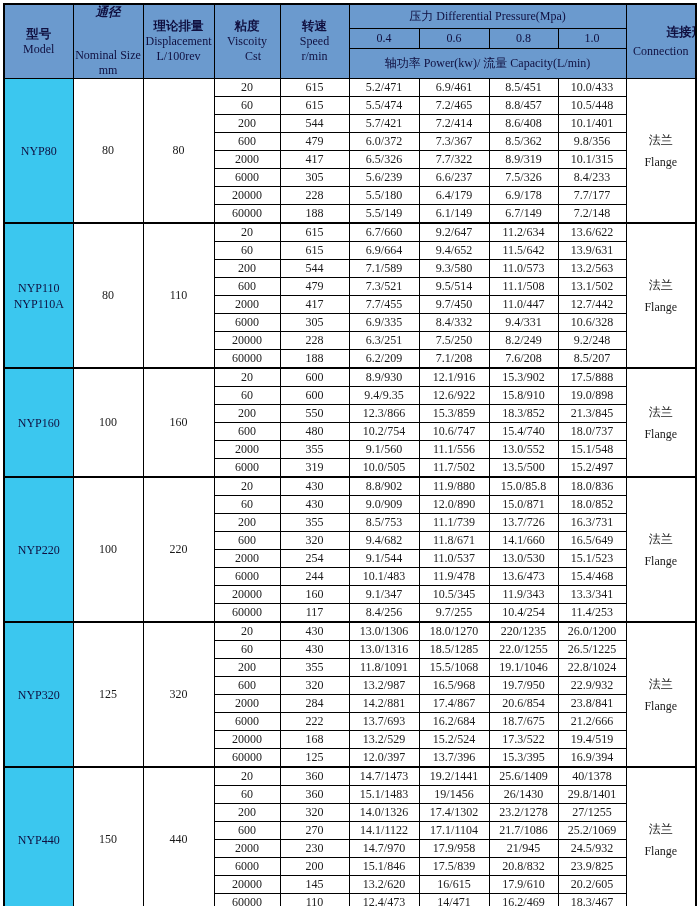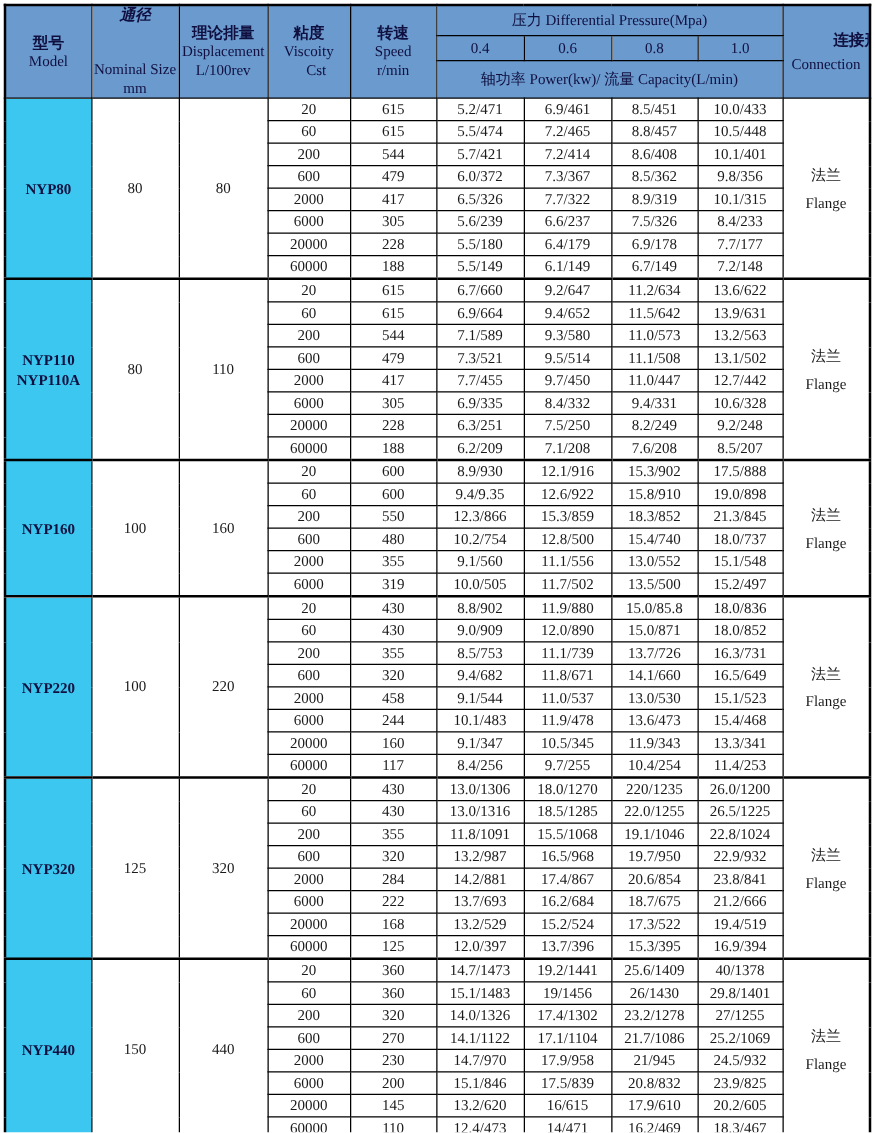--- a/index.html
+++ b/index.html
@@ -28,21 +28,21 @@
   thead tr.h3{height:30px;}
   thead th.conn-h .zh,thead th.conn-h .en{line-height:19px;}
   tbody tr{height:17.93px;}
   tbody td{
     font-size:12px;color:var(--data-text,#1a1a1a);line-height:17px;
     background:#ffffff;
   }
   td.model-cell{
     background:var(--model-bg,#3bc7ef);
     color:var(--header-text,#101040);
-    font-weight:bold;font-size:12px;line-height:16px;
+    font-weight:normal;font-size:12px;line-height:16px;
   }
   td.conn-cell{font-size:12px;line-height:22px;}
   tr.block-start td{border-top:2.5px solid #000;}
 </style>
 </head>
 <body>
 
 <div class="page" style="--header-bg: #6b9ace; --model-bg: #3bc7ef; --header-text: #101040; --data-text: #1a1a1a;">
   <table class="spec" id="spec-table">
     <colgroup>
@@ -261,21 +261,21 @@
           <td>550</td>
           <td>12.3/866</td>
           <td>15.3/859</td>
           <td>18.3/852</td>
           <td>21.3/845</td>
         </tr>
         <tr>
           <td>600</td>
           <td>480</td>
           <td>10.2/754</td>
-          <td>12.8/500</td>
+          <td>10.6/747</td>
           <td>15.4/740</td>
           <td>18.0/737</td>
         </tr>
         <tr>
           <td>2000</td>
           <td>355</td>
           <td>9.1/560</td>
           <td>11.1/556</td>
           <td>13.0/552</td>
           <td>15.1/548</td>
@@ -319,21 +319,21 @@
         <tr>
           <td>600</td>
           <td>320</td>
           <td>9.4/682</td>
           <td>11.8/671</td>
           <td>14.1/660</td>
           <td>16.5/649</td>
         </tr>
         <tr>
           <td>2000</td>
-          <td>458</td>
+          <td>254</td>
           <td>9.1/544</td>
           <td>11.0/537</td>
           <td>13.0/530</td>
           <td>15.1/523</td>
         </tr>
         <tr>
           <td>6000</td>
           <td>244</td>
           <td>10.1/483</td>
           <td>11.9/478</td>

